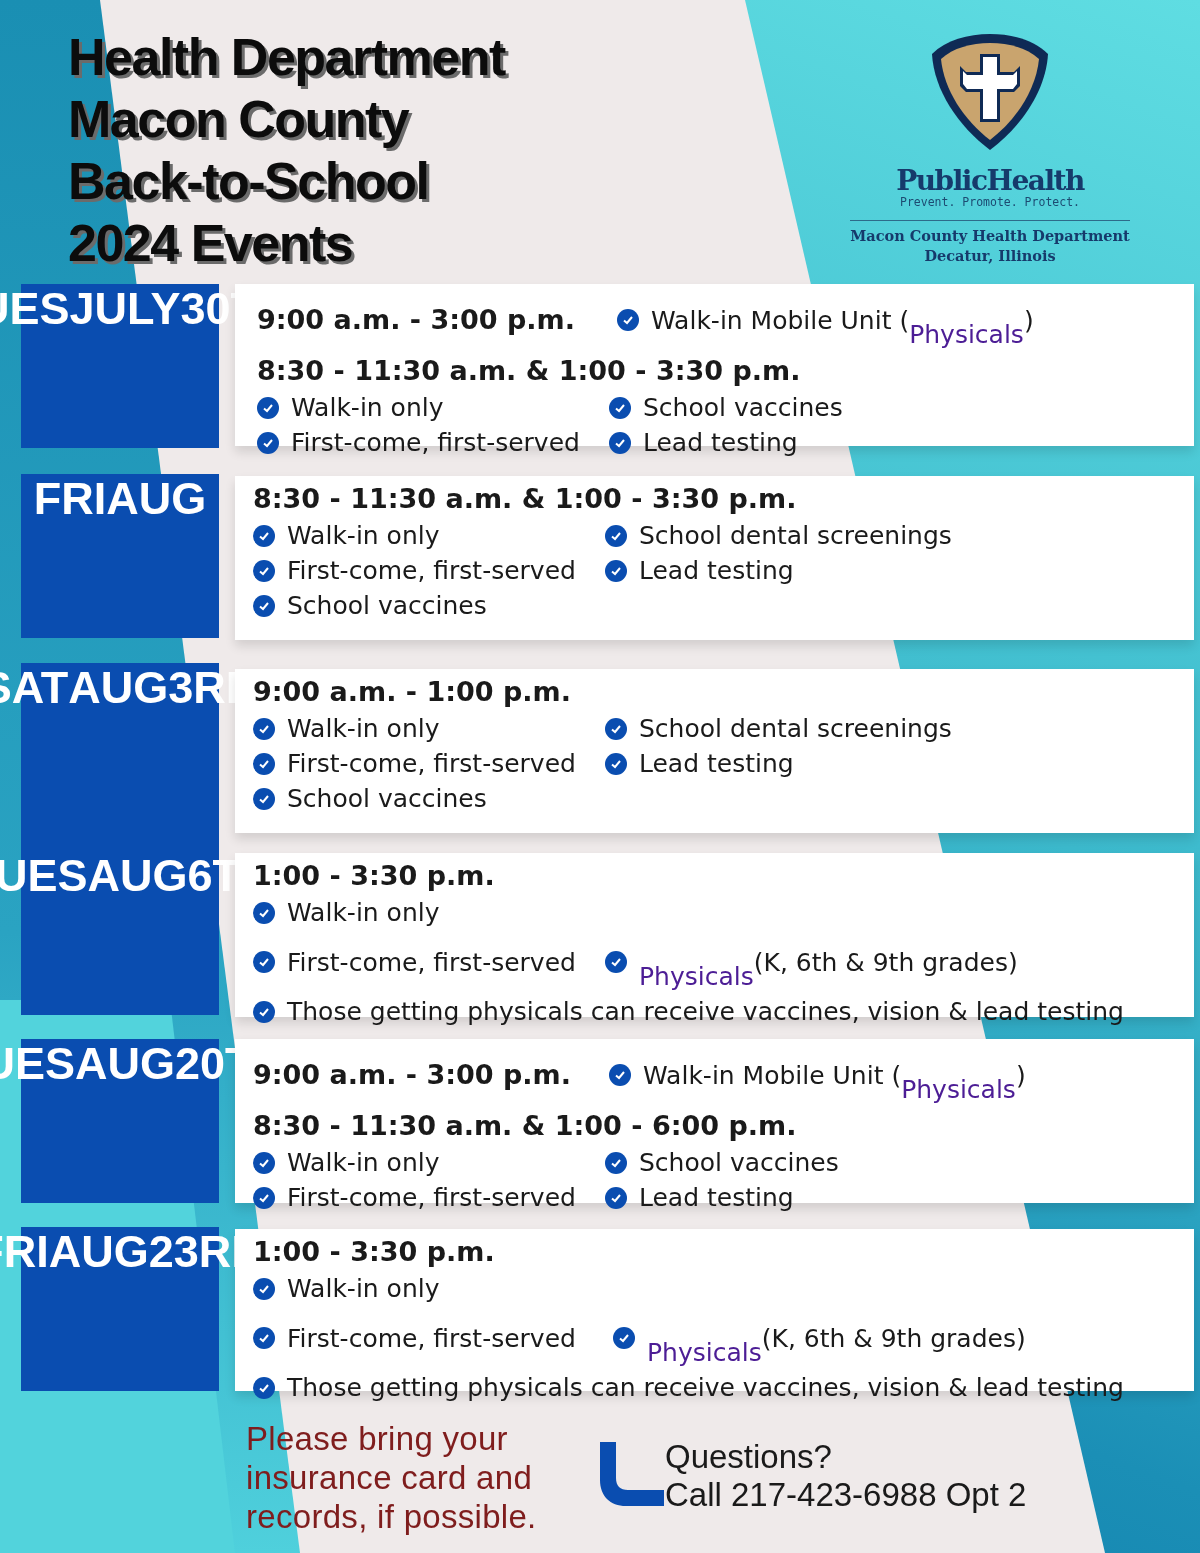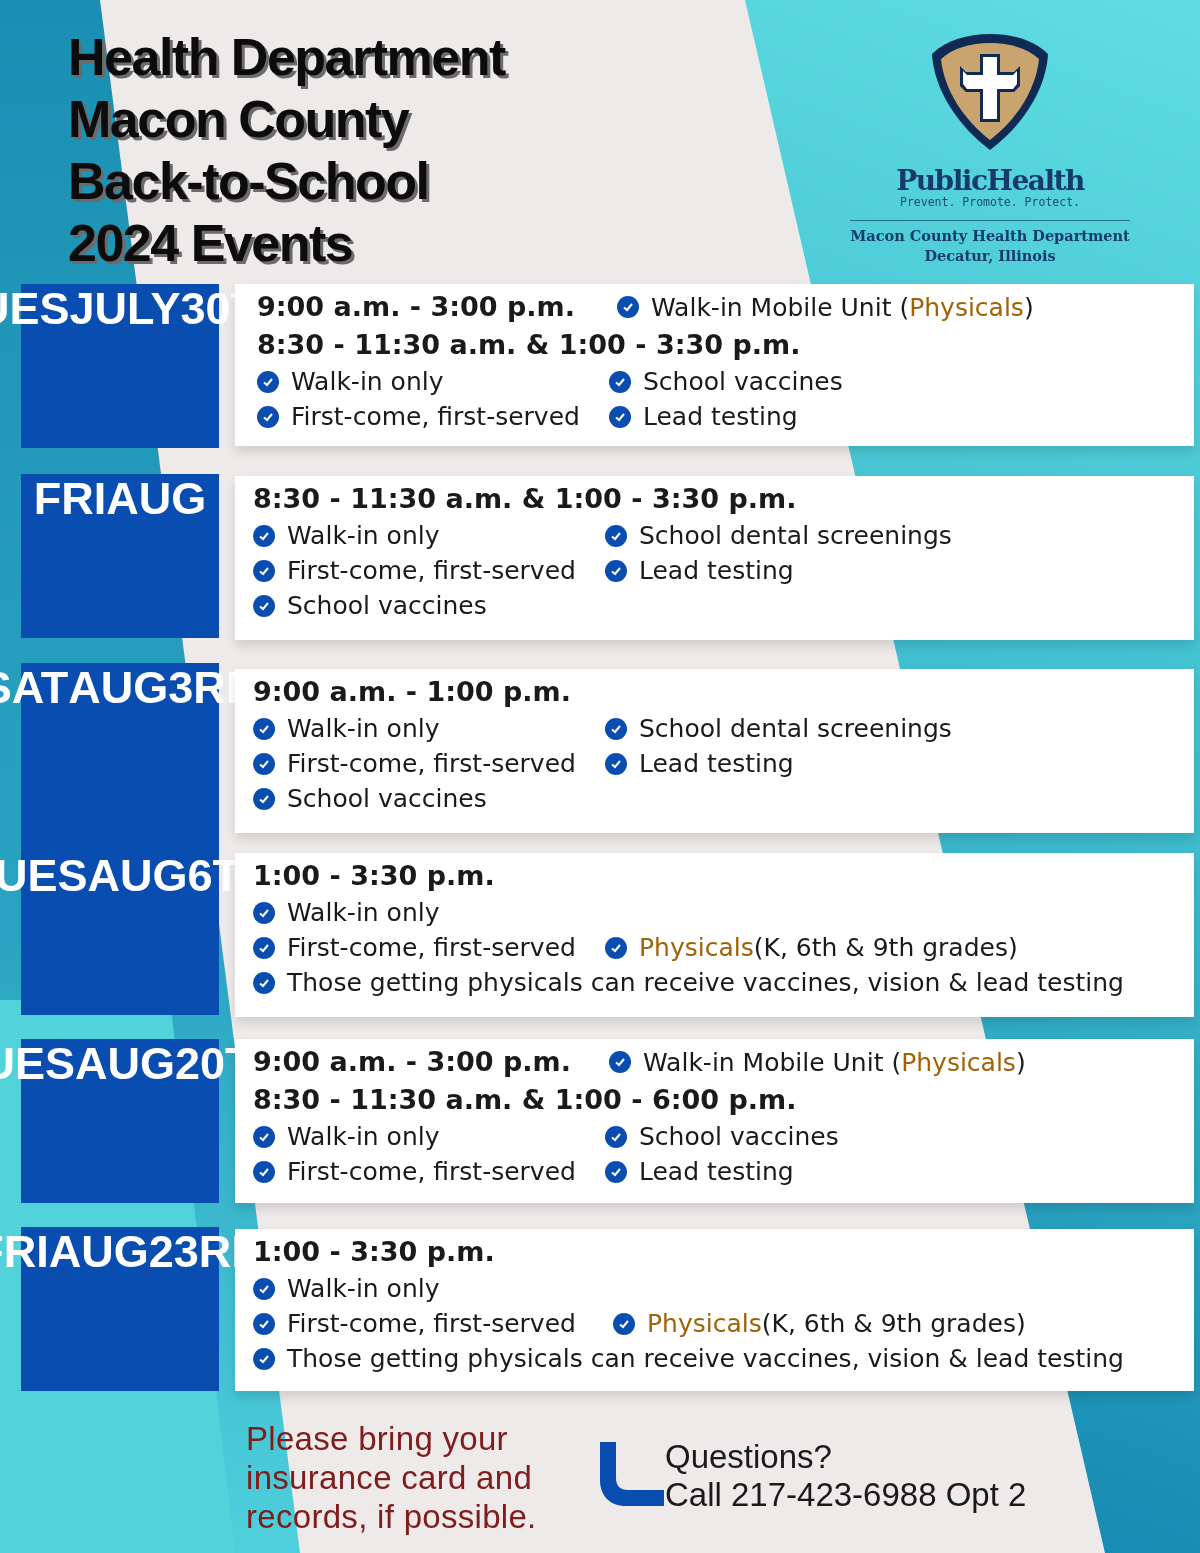--- a/index.html
+++ b/index.html
@@ -39,21 +39,21 @@
   .time { font-weight: 700; font-size: 27px; line-height: 38px; white-space: nowrap; }
   .row { display: flex; align-items: center; font-size: 25px; line-height: 35px; white-space: nowrap; }
   .cell { display: flex; align-items: center; }
   .cell.left { width: 352px; }
   .time-row { display: flex; align-items: center; }
   .time-row .time { width: 360px; }
   .chk { width: 22px; height: 22px; border-radius: 50%; background: #0a4db0; color: #fff;
     display: inline-flex; align-items: center; justify-content: center; margin-right: 12px;
     flex: 0 0 22px; }
   .chk svg { width: 12px; height: 12px; }
-  .red { color: #a16207; }
+  .red { color: #4c1d95; margin-top: 29px; }
 
   
   .note { position: absolute; left: 246px; top: 1419px; color: #7f1d1d; font-family: "Liberation Sans", sans-serif;
     font-size: 33px; line-height: 39px; font-weight: 400; letter-spacing: 0.3px; }
   .phone-icon { position: absolute; left: 596px; top: 1440px; width: 70px; height: 70px; }
   .contact { position: absolute; left: 665px; top: 1438px; color: #1a1a1a; font-family: "Liberation Sans", sans-serif;
     font-size: 33px; line-height: 38px; }
 </style>
 </head>
 <body>

